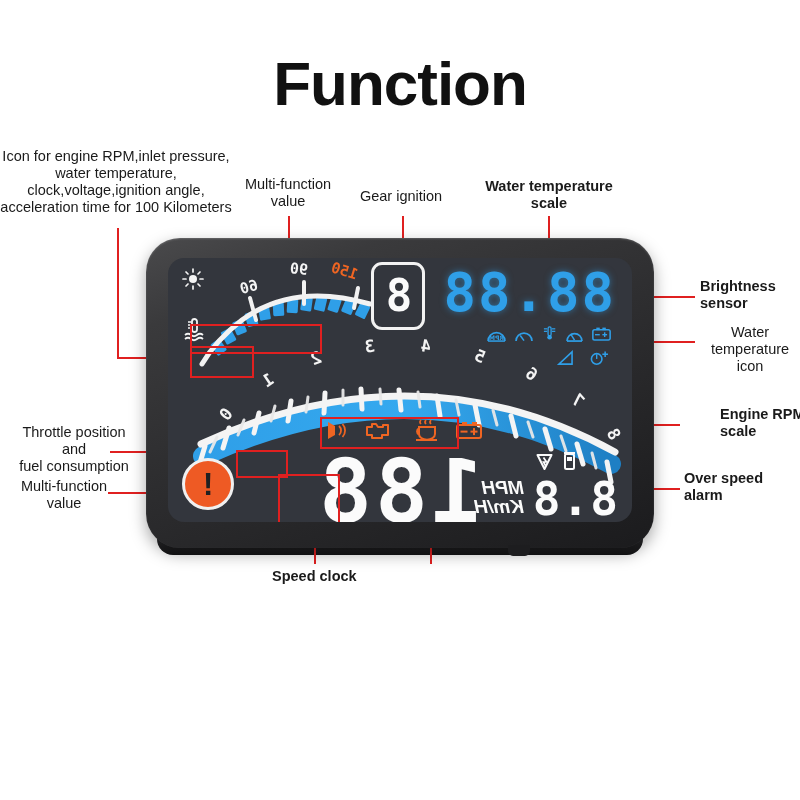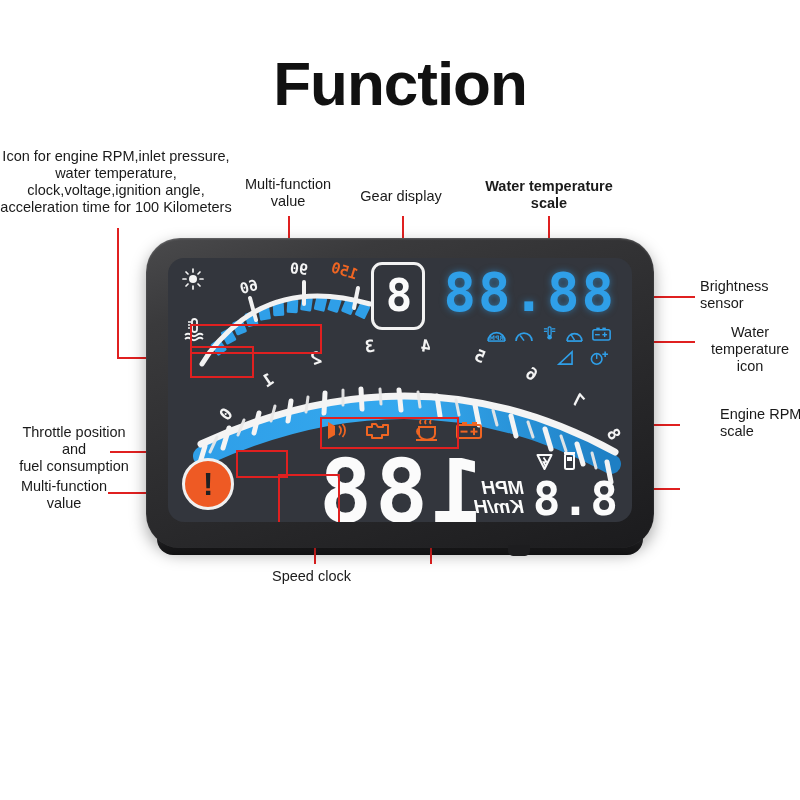--- a/index.html
+++ b/index.html
@@ -17,21 +17,21 @@
     font-family:"Liberation Sans", sans-serif;
     letter-spacing:-1px;
   }
 
   
   .lbl{
     position:absolute;color:#1a1a1a;font-size:14.5px;line-height:1.18;
     font-family:"Liberation Sans", sans-serif;white-space:pre;
   }
   .lbl.c{text-align:center;}
-  .lbl.l{text-align:left;}
+  .lbl.l{text-align:left;font-weight:bold;}
 
   
   .ln{position:absolute;background:#e02020;}
   .ln.h{height:1.6px;}
   .ln.v{width:1.6px;}
 
   
   #device{
     position:absolute;left:146px;top:238px;width:508px;height:310px;
     border-radius:34px;
@@ -160,35 +160,37 @@
   <div class="title">Function</div>
 
   <div class="lbl c" style="left:-2px;top:148px;width:236px;">Icon for engine RPM,inlet pressure,
 water temperature,
 clock,voltage,ignition angle,
 acceleration time for 100 Kilometers</div>
 
   <div class="lbl c" style="left:226px;top:176px;width:124px;">Multi-function
 value</div>
 
-  <div class="lbl c" style="left:344px;top:188px;width:114px;">Gear display</div>
+  <div class="lbl c" style="left:344px;top:188px;width:114px;">Gear ignition</div>
 
   <div class="lbl c" style="left:466px;top:178px;width:166px;font-weight:bold;">Water temperature
 scale</div>
 
   <div class="lbl l" style="left:700px;top:278px;width:96px;">Brightness
 sensor</div>
 
   <div class="lbl c" style="left:700px;top:324px;width:100px;">Water
 temperature
 icon</div>
 
   <div class="lbl l" style="left:720px;top:406px;width:110px;">Engine RPM
 scale</div>
 
+  <div class="lbl l" style="left:684px;top:470px;width:112px;">Over speed
+alarm</div>
 
   <div class="lbl c" style="left:8px;top:424px;width:132px;">Throttle position
 and
 fuel consumption</div>
 
   <div class="lbl c" style="left:4px;top:478px;width:120px;">Multi-function
 value</div>
 
   <div class="lbl l" style="left:272px;top:568px;width:120px;">Speed clock</div>
 

